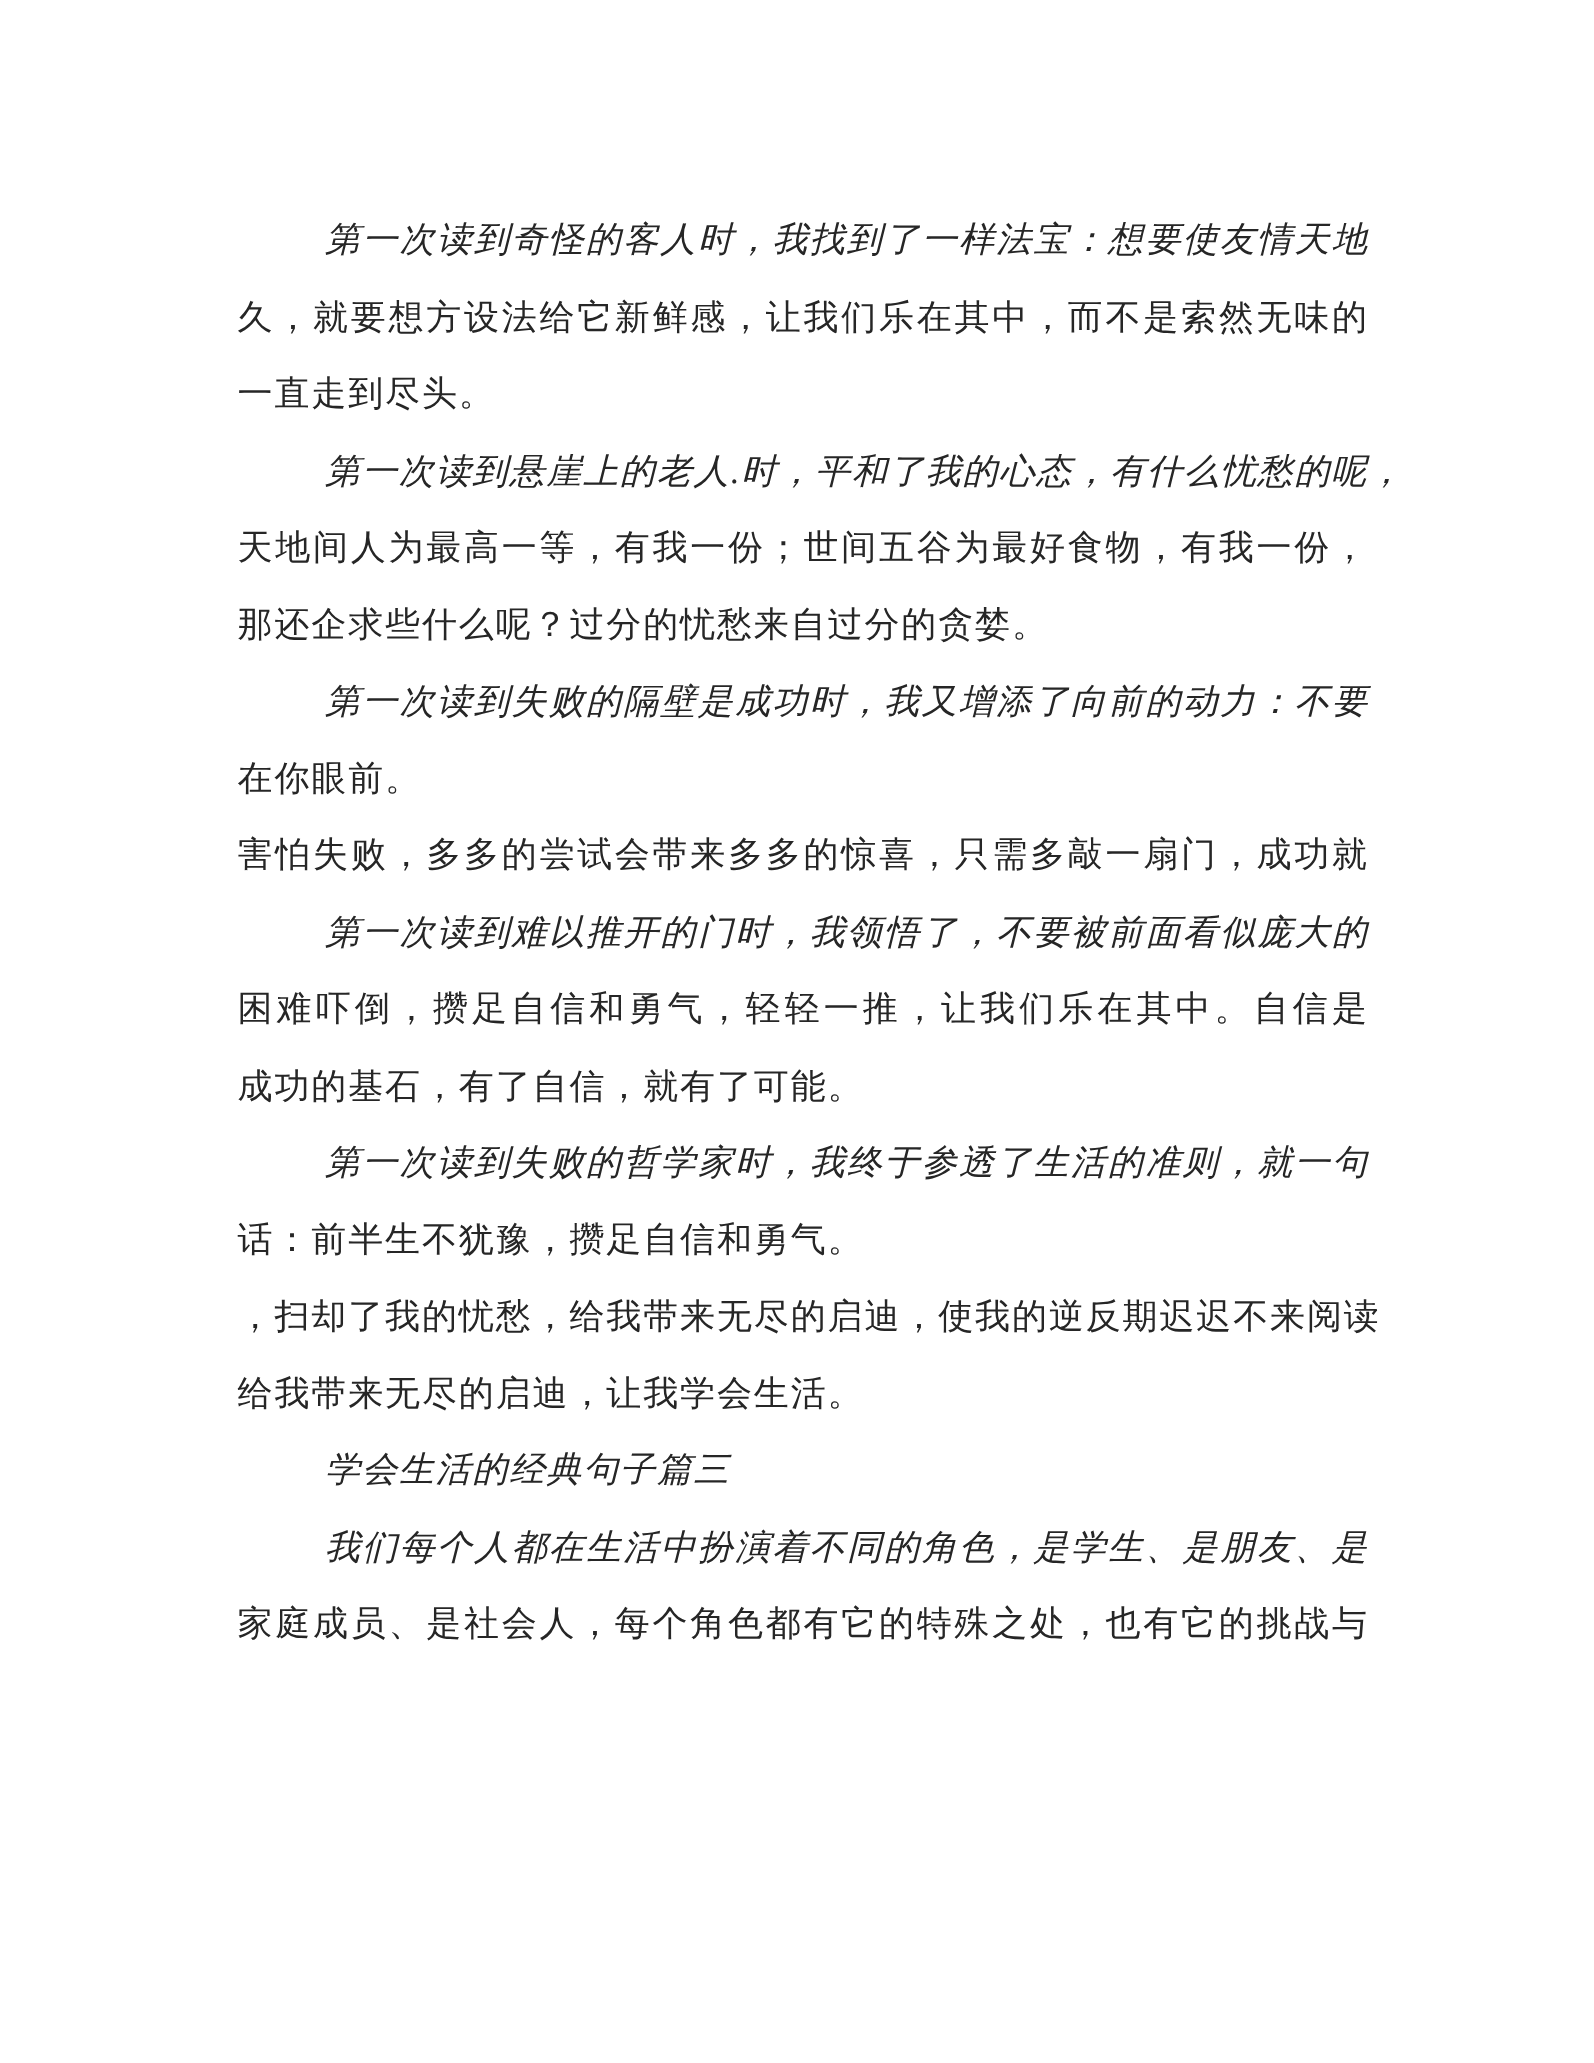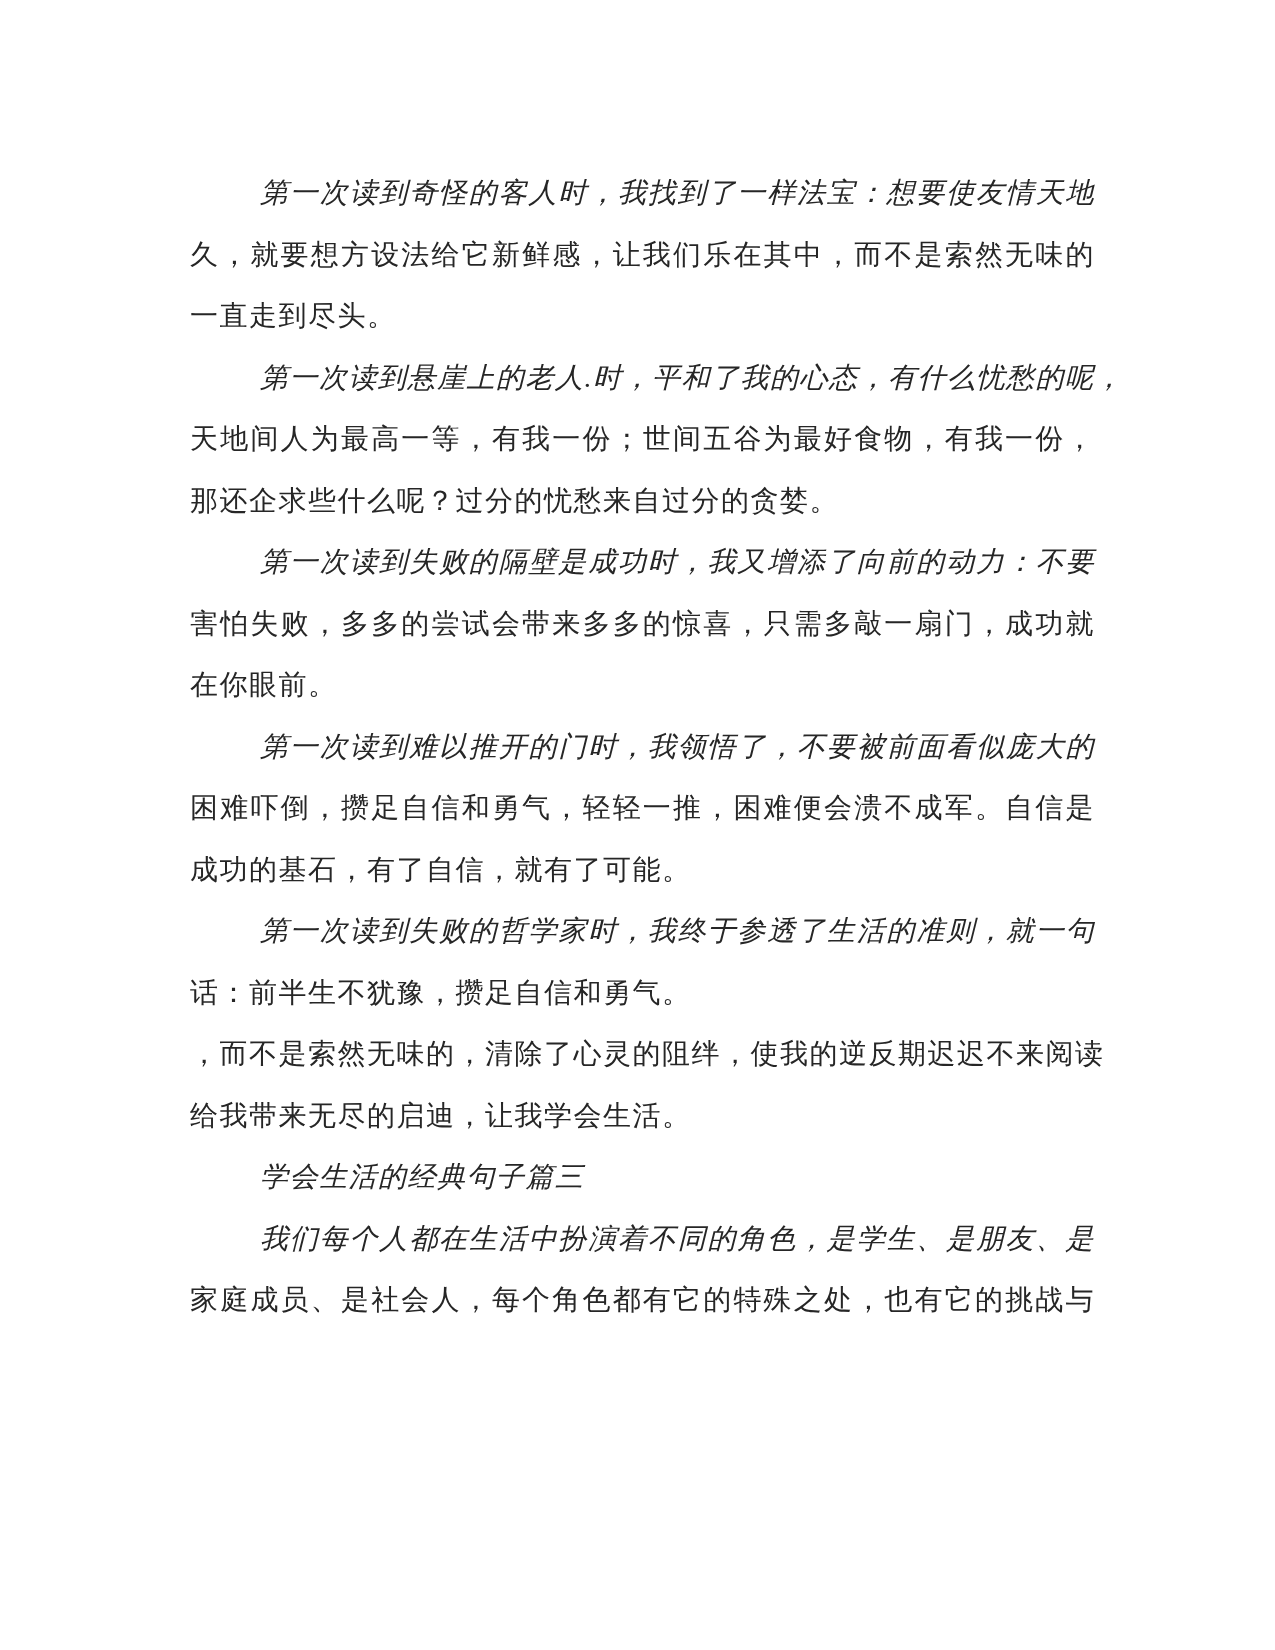--- a/index.html
+++ b/index.html
@@ -52,37 +52,37 @@
     </div>
 
     <div class="para">
       <div class="line indent just">第一次读到悬崖上的老人.时，平和了我的心态，有什么忧愁的呢，</div>
       <div class="line just">天地间人为最高一等，有我一份；世间五谷为最好食物，有我一份，</div>
       <div class="line">那还企求些什么呢？过分的忧愁来自过分的贪婪。</div>
     </div>
 
     <div class="para">
       <div class="line indent just">第一次读到失败的隔壁是成功时，我又增添了向前的动力：不要</div>
+      <div class="line">在你眼前。</div>
       <div class="line just">害怕失败，多多的尝试会带来多多的惊喜，只需多敲一扇门，成功就</div>
-      <div class="line">在你眼前。</div>
     </div>
 
     <div class="para">
       <div class="line indent just">第一次读到难以推开的门时，我领悟了，不要被前面看似庞大的</div>
-      <div class="line just">困难吓倒，攒足自信和勇气，轻轻一推，困难便会溃不成军。自信是</div>
+      <div class="line just">困难吓倒，攒足自信和勇气，轻轻一推，让我们乐在其中。自信是</div>
       <div class="line">成功的基石，有了自信，就有了可能。</div>
     </div>
 
     <div class="para">
       <div class="line indent just">第一次读到失败的哲学家时，我终于参透了生活的准则，就一句</div>
       <div class="line">话：前半生不犹豫，攒足自信和勇气。</div>
     </div>
 
     <div class="para">
-      <div class="line just">，而不是索然无味的，清除了心灵的阻绊，使我的逆反期迟迟不来阅读</div>
+      <div class="line just">，扫却了我的忧愁，给我带来无尽的启迪，使我的逆反期迟迟不来阅读</div>
       <div class="line">给我带来无尽的启迪，让我学会生活。</div>
     </div>
 
     <div class="para">
       <div class="line indent">学会生活的经典句子篇三</div>
     </div>
 
     <div class="para">
       <div class="line indent just">我们每个人都在生活中扮演着不同的角色，是学生、是朋友、是</div>
       <div class="line just">家庭成员、是社会人，每个角色都有它的特殊之处，也有它的挑战与</div>

